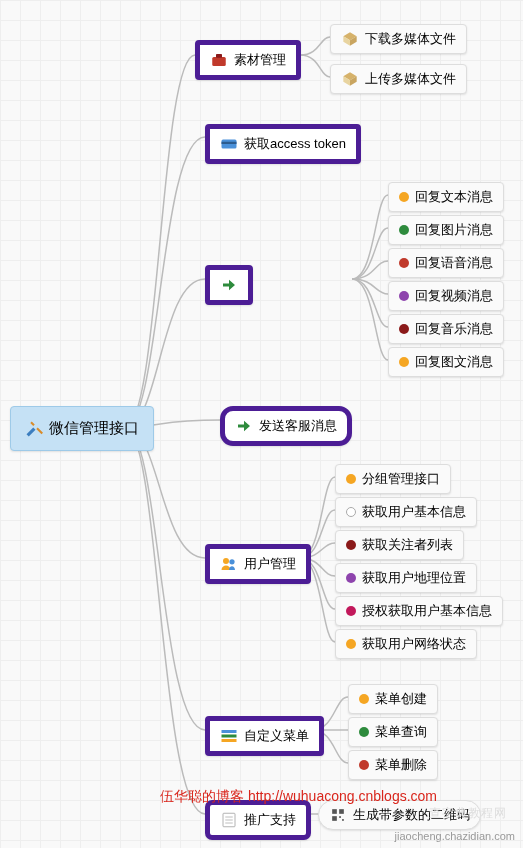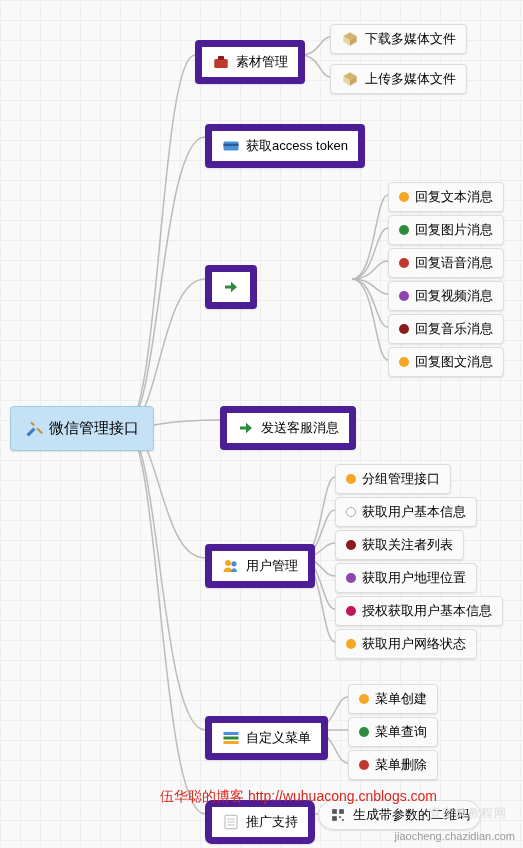--- a/index.html
+++ b/index.html
@@ -10,21 +10,21 @@
   background-image: linear-gradient(#eee 1px, transparent 1px), linear-gradient(90deg, #eee 1px, transparent 1px);
   background-size: 20px 20px;
   width: 523px;
   height: 848px;
   position: relative;
   overflow: hidden;
 }
 .node {
   position: absolute;
   background: #fff;
-  border: 7px solid #4c1d95;
+  border: 5px solid #4c1d95;
   border-radius: 4px;
   padding: 6px 10px;
   display: flex;
   align-items: center;
   gap: 6px;
   white-space: nowrap;
   box-shadow: 0 1px 2px rgba(0,0,0,0.1);
 }
 .root {
   background: #c5e1f5;
@@ -182,21 +182,21 @@
 </div>
 <div class="node leaf" style="left:388px; top:314px;">
   <span class="dot dot-darkred"></span>
   <span>回复音乐消息</span>
 </div>
 <div class="node leaf" style="left:388px; top:347px;">
   <span class="dot dot-orange"></span>
   <span>回复图文消息</span>
 </div>
 
-<div class="node" style="left:220px; top:406px;">
+<div class="node" style="left:220px; top:406px;border-radius:13px;">
   <span class="icon">
     <svg width="18" height="18" viewBox="0 0 24 24">
         <path fill="#2e8b3d" d="M4 10h8V5l8 7-8 7v-5H4z"></path>
       </svg>
   </span>
   <span>发送客服消息</span>
 </div>
 
 <div class="node" style="left:205px; top:544px;">
   <span class="icon">

